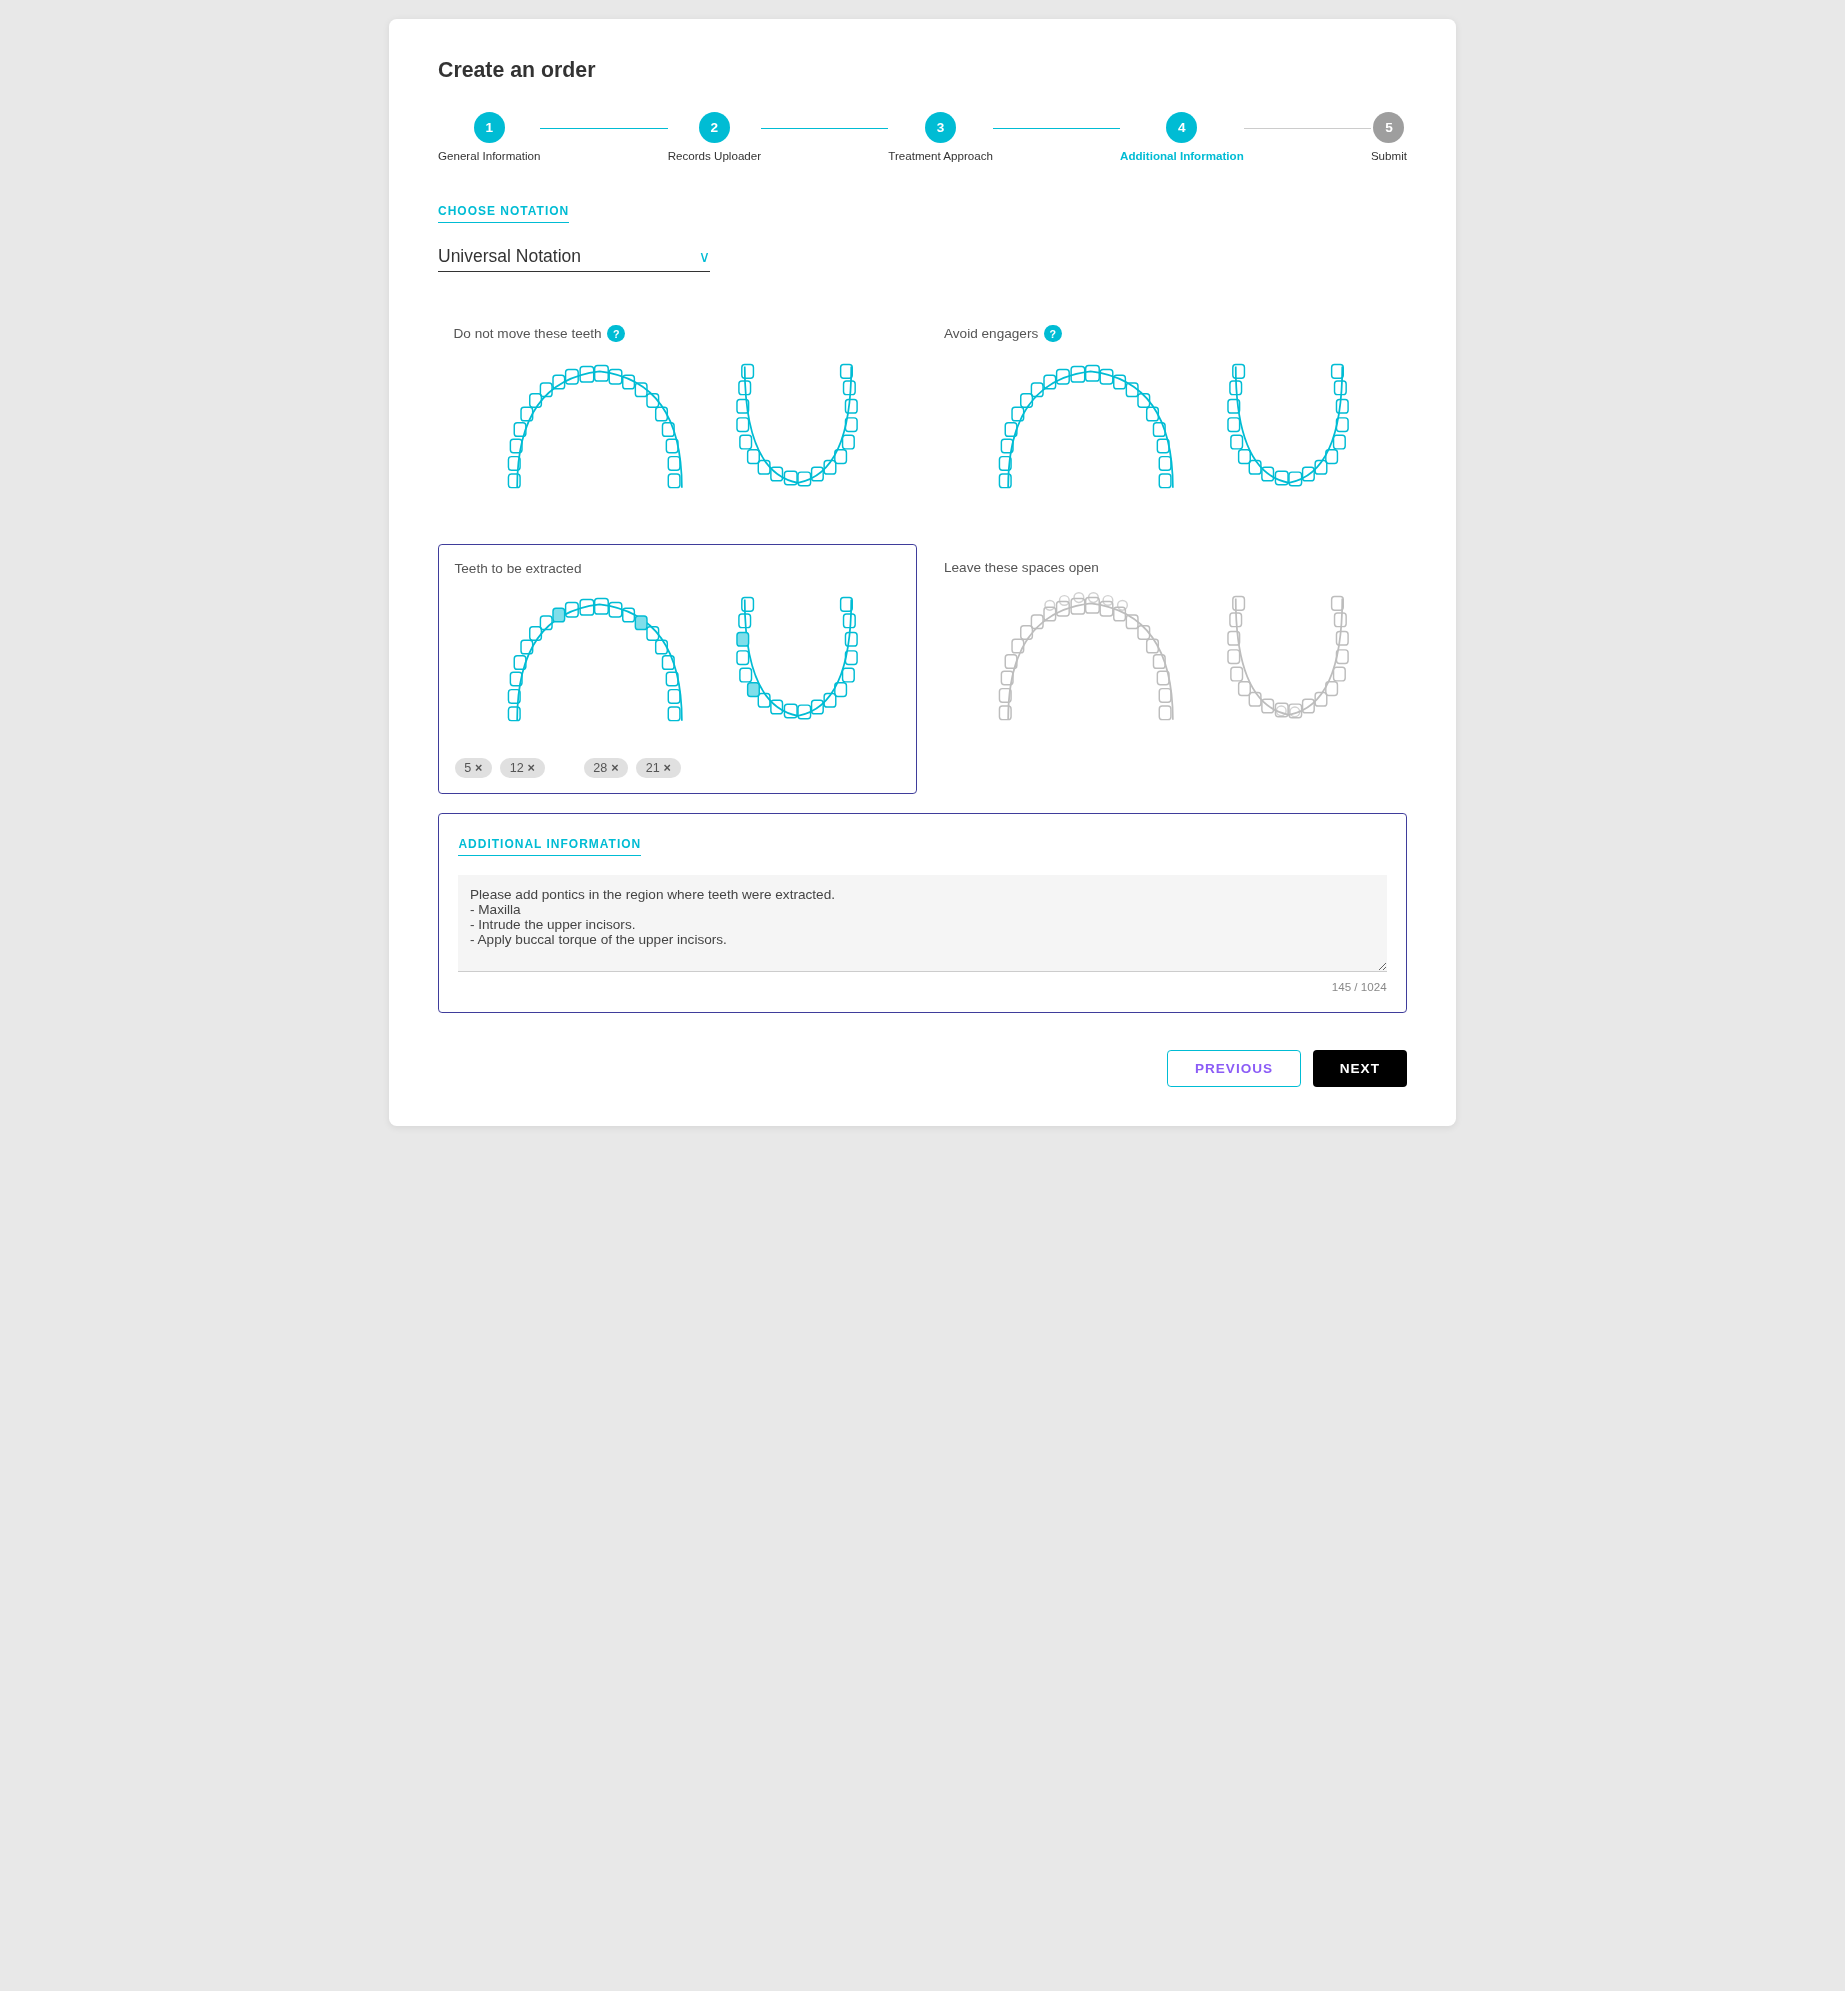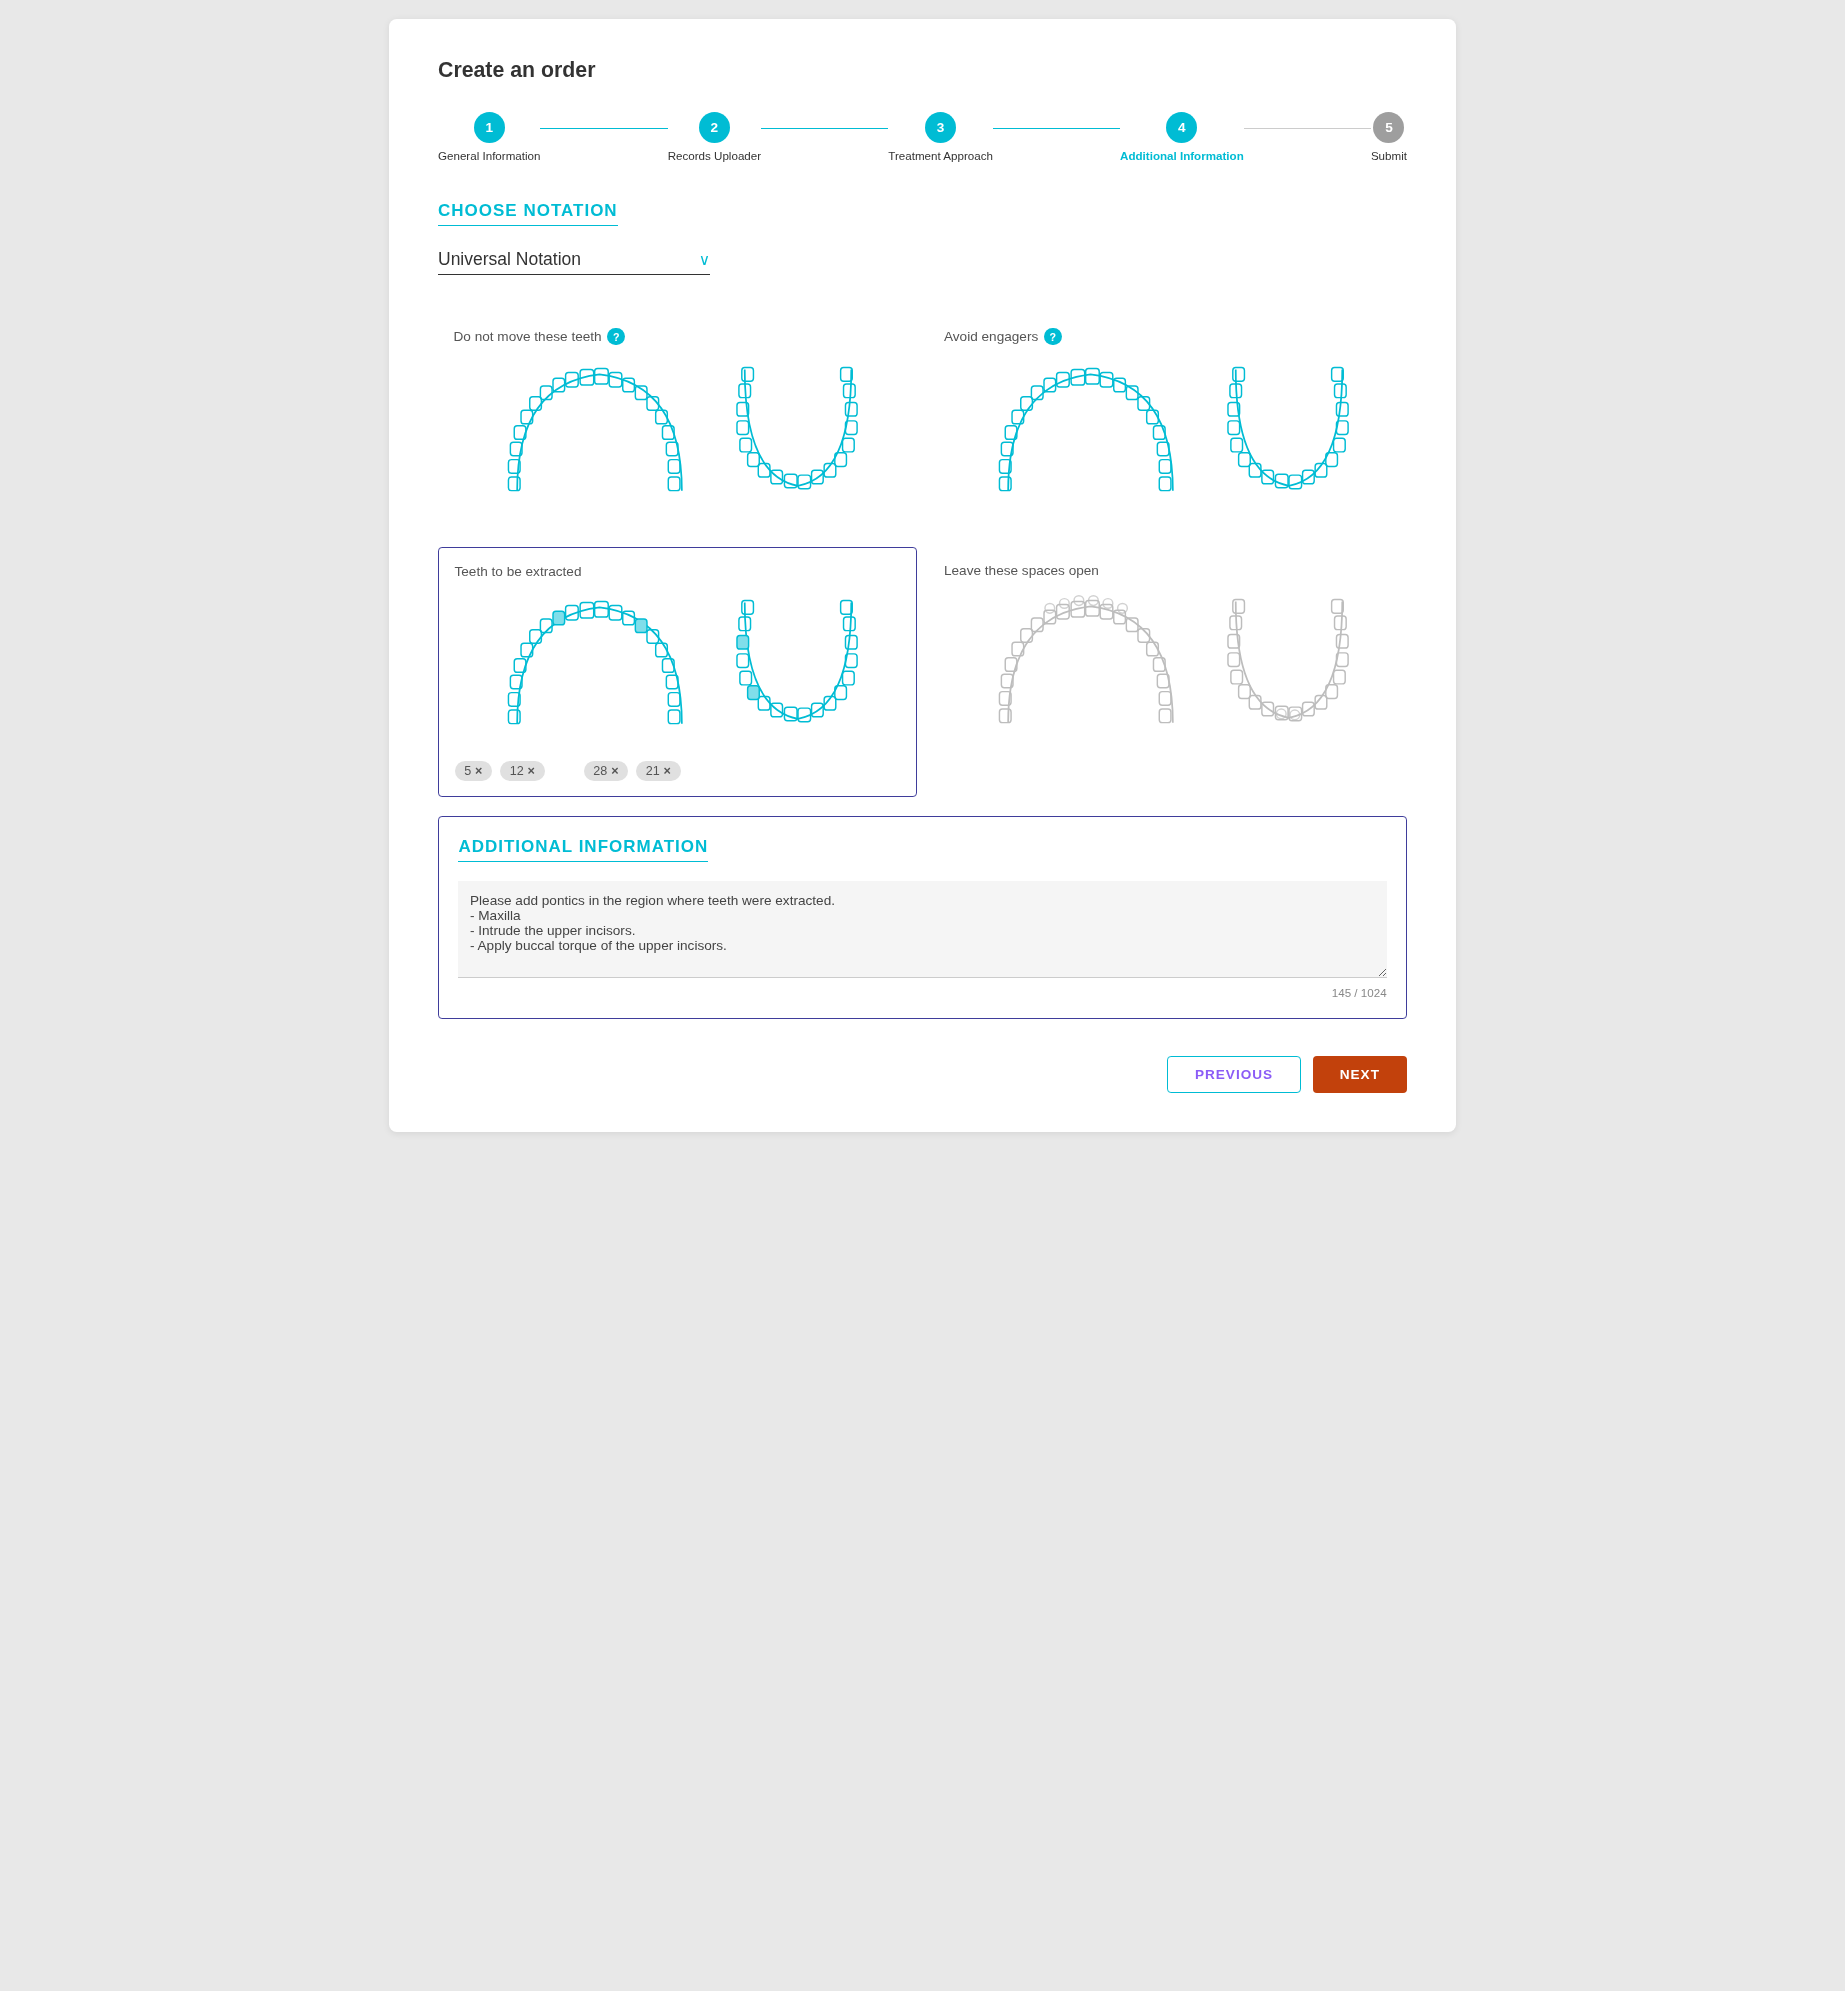--- a/index.html
+++ b/index.html
@@ -64,21 +64,21 @@
       flex: 1;
       height: 1.9px;
       background: #00bcd4;
       margin-bottom: 17.5px;
     }
     .step-line.inactive {
       background: #ccc;
     }
     
     .section-title {
-      font-size: 17px;
+      font-size: 12px;
       font-weight: 700;
       color: #00bcd4;
       text-transform: uppercase;
       letter-spacing: 1px;
       border-bottom: 1.9px solid #00bcd4;
       display: inline-block;
       padding-bottom: 3.9px;
       margin-bottom: 19.4px;
     }
     
@@ -198,21 +198,21 @@
       border: 1.5px solid #00bcd4;
       color: #8b5cf6;
       padding: 9.7px 27px;
       font-size: 13.6px;
       font-weight: 600;
       border-radius: 3.9px;
       cursor: pointer;
       letter-spacing: 1px;
     }
     .btn-next {
-      background: #c2410c;
+      background: #000000;
       border: none;
       color: #fff;
       padding: 9.7px 27px;
       font-size: 13.6px;
       font-weight: 600;
       border-radius: 3.9px;
       cursor: pointer;
       letter-spacing: 1px;
     }
 

